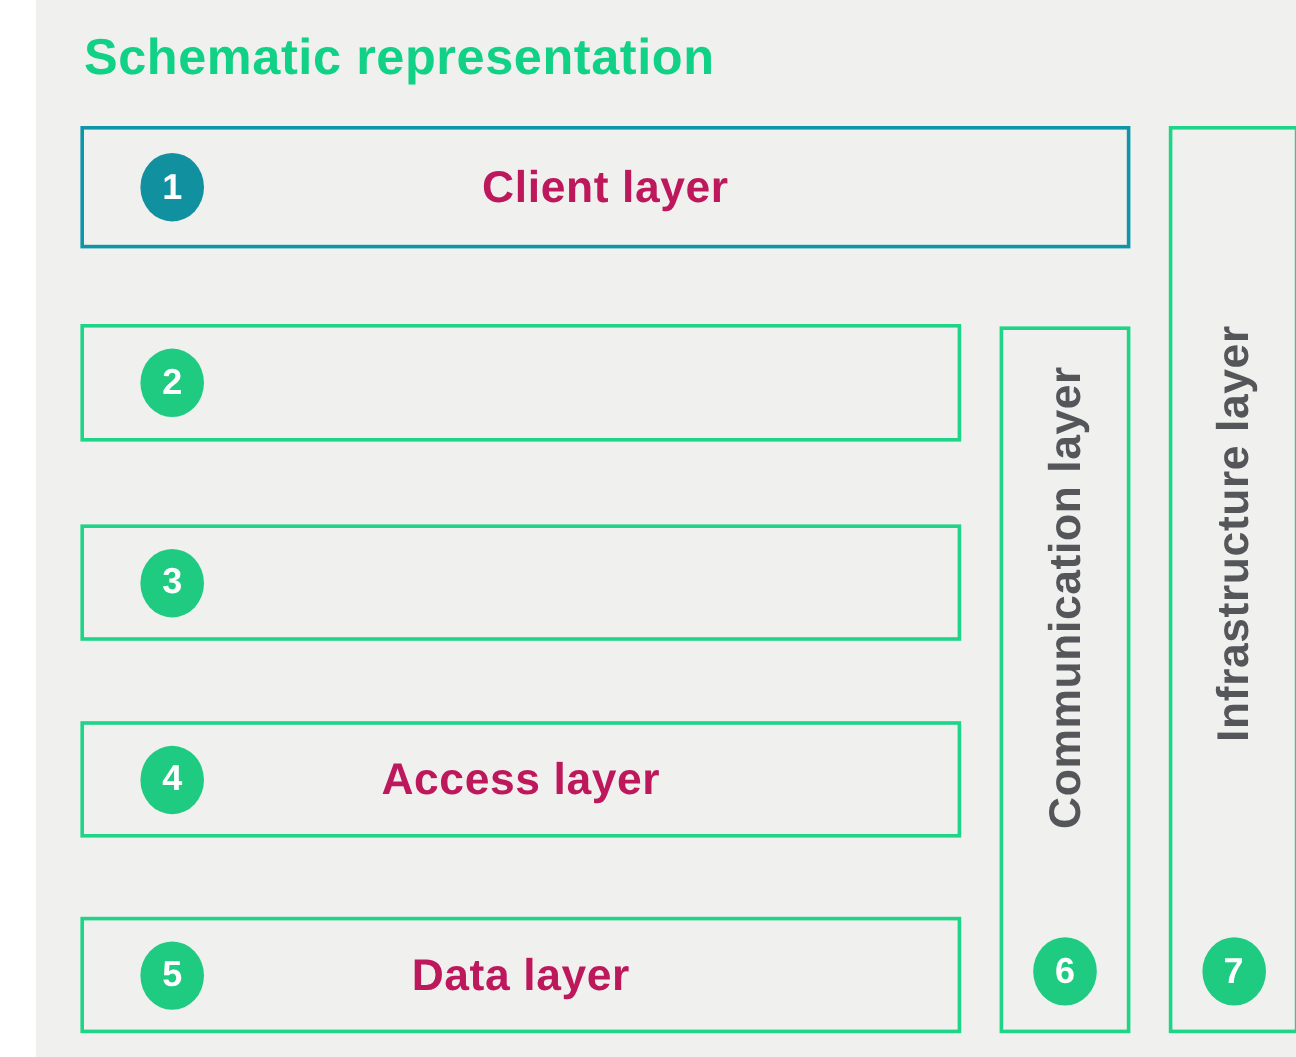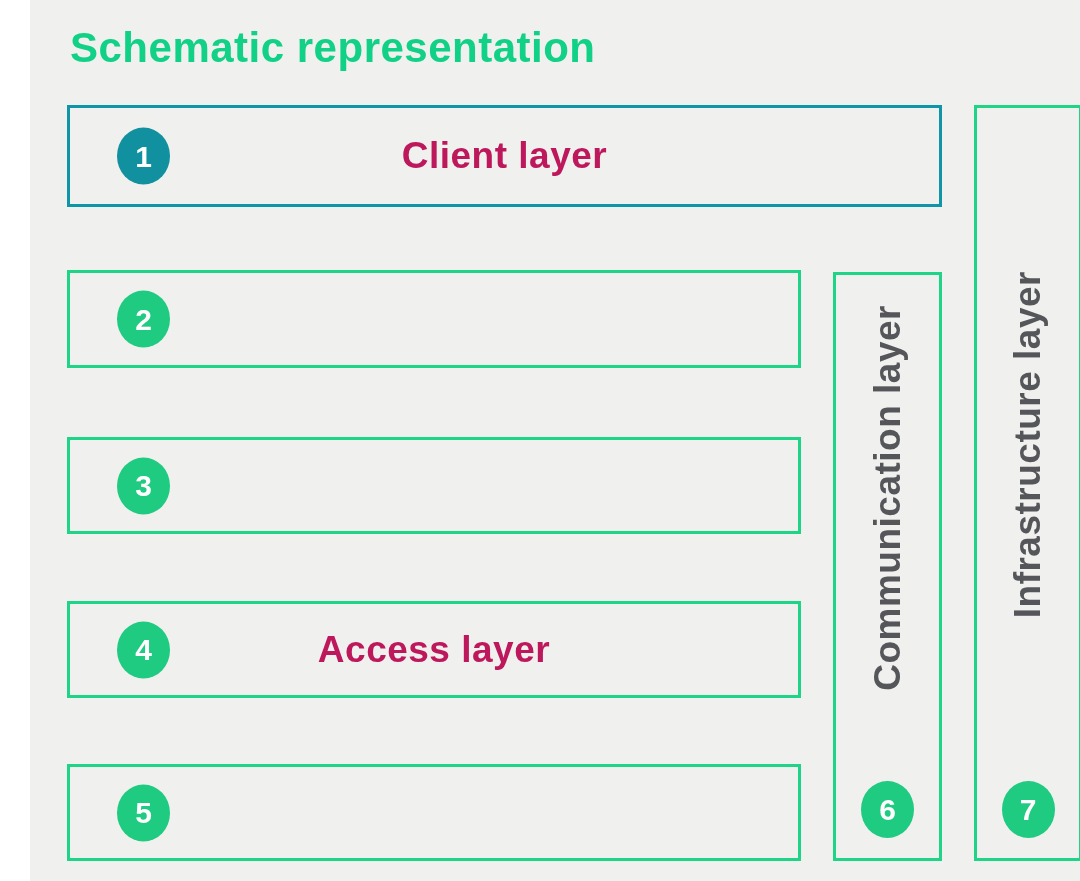--- a/index.html
+++ b/index.html
@@ -113,20 +113,21 @@
     <span class="num num-green">3</span>
   </div>
 
   <div class="box row-box green-border" id="box-service">
     <span class="num num-green">4</span>
     <span class="row-label">Access layer</span>
   </div>
 
   <div class="box row-box green-border" id="box-data">
     <span class="num num-green">5</span>
+    <span class="row-label">Data layer</span>
   </div>
 
   <div class="box col-box green-border" id="box-communication">
     <span class="col-label-wrap">
       <span class="col-label">Communication layer</span>
     </span>
     <span class="num num-green">6</span>
   </div>
 
   <div class="box col-box green-border" id="box-infrastructure">

